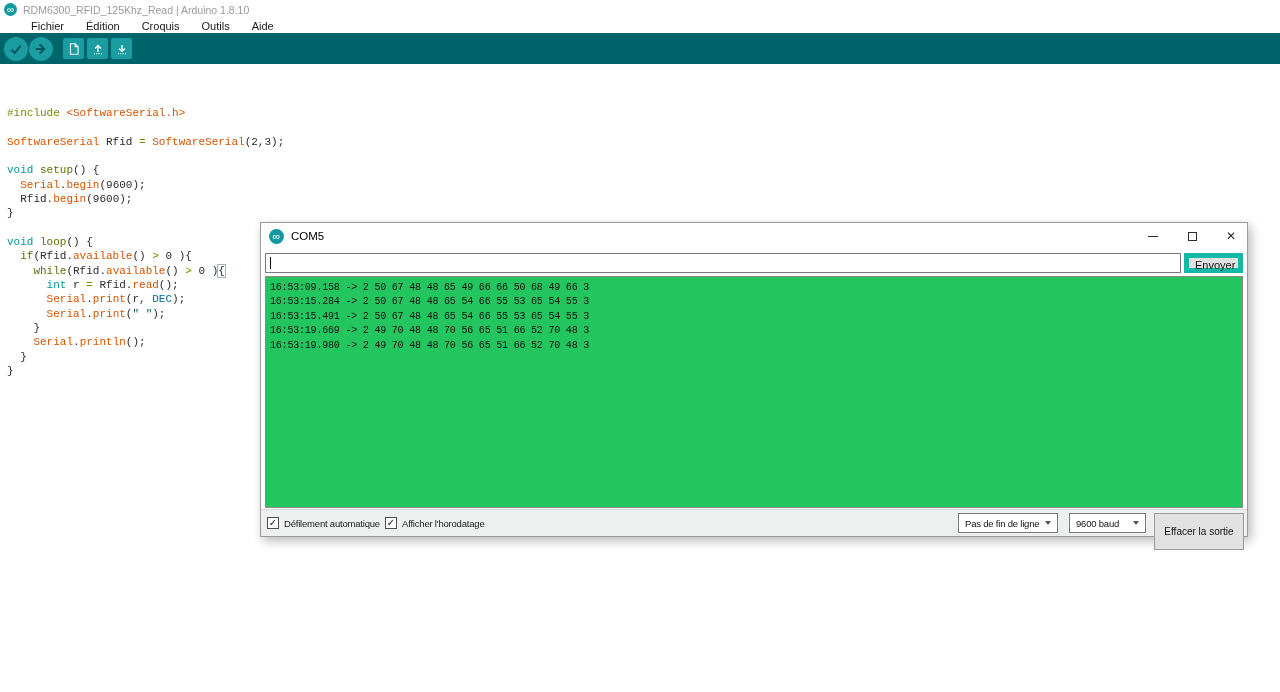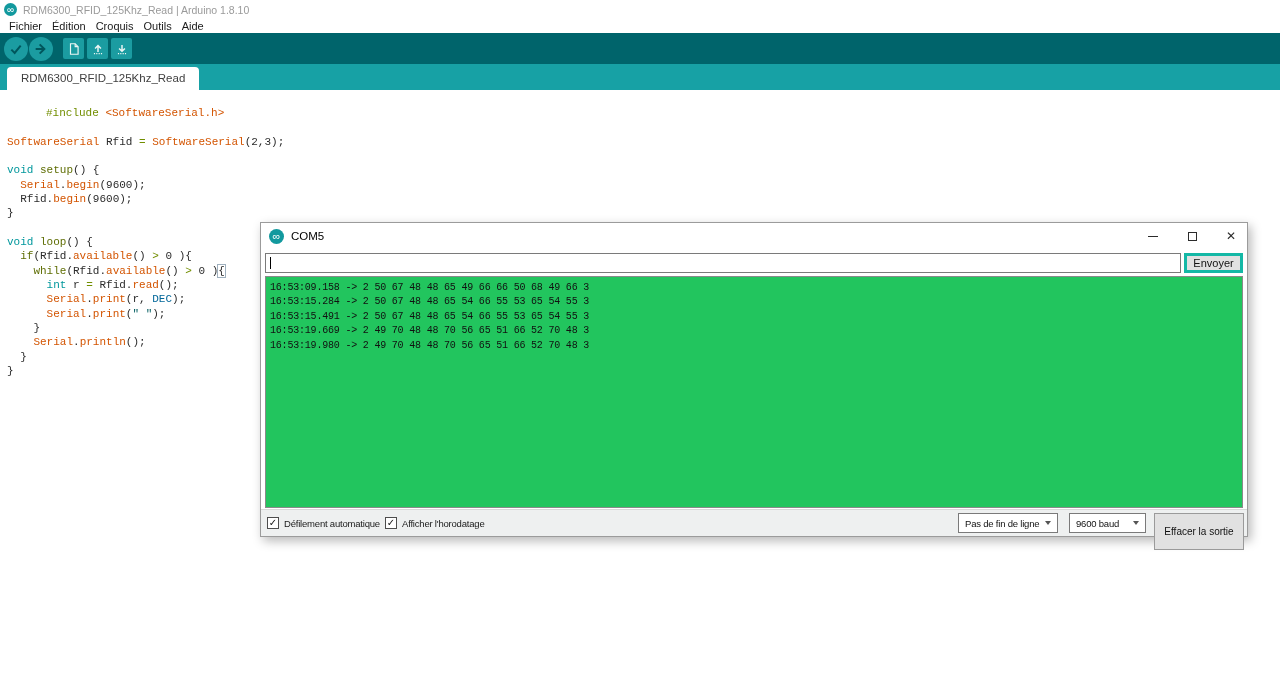--- a/index.html
+++ b/index.html
@@ -10,43 +10,43 @@
     -webkit-font-smoothing:antialiased;
   }
 
   
   .titlebar { position:absolute; top:0; left:0; right:0; height:19px;
     background:#ffffff; display:flex; align-items:center; padding-left:4px; gap:6px; }
   .app-icon { width:13px; height:13px; border-radius:50%; background:#12999E;
     color:#fff; font-size:10px; line-height:13px; text-align:center; flex:0 0 auto; }
   .win-title { color:#9a9a9a; font-size:10.5px;text-align:right; }
 
-  .menubar { position:absolute; top:19px; left:0; right:0; height:14px;
-    background:#ffffff; display:flex; align-items:center; padding-left:4px; }
+  .menubar { position:absolute; top:19px; left:12px; right:0; height:14px;
+    background:#ffffff; display:flex; align-items:center; padding-left:14px;gap:12px; }
   .menu-item { font-size:11px; color:#1a1a1a; padding:0 5px; cursor:default; }
 
   .toolbar { position:absolute; top:33px; left:0; right:0; height:31px;
     background:#00646B; display:flex; align-items:center; padding-left:4px; }
   .tbtn { display:flex; align-items:center; justify-content:center; cursor:pointer; }
   .tbtn-round { width:24px; height:24px; border-radius:50%; background:#1B9CA1; margin-right:1px; }
   .tbtn-square { width:21px; height:21px; border-radius:2px; background:#1B9CA1; margin-right:3px; }
   .gap { width:9px; }
 
   .tabstrip { position:absolute; top:64px; left:0; right:0; height:26px; background:#17A1A5; }
   .tab-active { position:absolute; left:7px; bottom:0; height:23px; background:#ffffff;
     border-radius:4px 4px 0 0; padding:0 14px; font-size:11.5px; color:#3f3f3f;
     line-height:23px; cursor:pointer; }
 
   
   .editor { position:absolute; top:90px; left:0; right:0; bottom:0; background:#ffffff;
     font-family:"Liberation Mono", monospace; font-size:11px; line-height:14.33px;
     padding:16px 0 0 7px; white-space:pre; }
   .code-line { min-height:14.33px; }
   .tok-pl  { color:#2b2b2b; }
-  .tok-pre { color:#728E00;margin-left:39px; }
+  .tok-pre { color:#728E00; }
   .tok-fn  { color:#D35400; }
   .tok-type{ color:#00979C; }
   .tok-kw  { color:#5E6D03;margin-top:16px; }
   .tok-lit { color:#006699; }
   .tok-str { color:#005C5F; }
   .tok-op  { color:#728E00; }
   .tok-hl  { color:#2b2b2b; box-shadow:0 0 0 1px #9FB0BE; }
 
   
   .sm { position:absolute; left:260px; top:222px; width:988px; height:315px;
@@ -63,21 +63,21 @@
   .min-glyph { width:10px; height:1px; background:#2b2b2b; }
   .max-glyph { width:9px; height:9px; border:1px solid #2b2b2b; background:transparent; }
   .close-glyph { font-size:12px; line-height:12px; color:#2b2b2b; }
 
   .sm-input-row { position:absolute; top:30px; left:4px; right:4px; height:20px;
     display:flex; gap:3px; }
   .input-wrap { position:relative; flex:1; }
   .sm-input { width:100%; height:20px; border:1px solid #7a7a7a; font-size:12px;
     padding:0 4px; font-family:"Liberation Sans", sans-serif; outline:none; }
   .caret { position:absolute; left:5px; top:4px; width:1px; height:12px; background:#000; }
-  .sm-send { width:59px; height:20px; background:#e1e1e1; border:3px solid #14b8a6;
+  .sm-send { width:59px; height:20px; background:#e1e1e1; border:5px solid #14b8a6;
     font-size:11px; font-family:"Liberation Sans", sans-serif; color:#111; cursor:pointer; }
 
   .sm-output { position:absolute; top:53px; left:4px; right:4px; height:232px;
     border:1px solid #8a8a8a; background:#22c55e; overflow:hidden;
     font-family:"Liberation Mono", monospace; font-size:10px; letter-spacing:-0.2px;
     line-height:14.4px; padding:4px 0 0 4px; white-space:pre; color:#111; }
   .out-line { min-height:14.4px; }
 
   .sm-bottom { position:absolute; left:0; right:0; bottom:0; height:27px;
     background:#eef0f0; border-top:1px solid #d9d9d9; }
@@ -140,23 +140,20 @@
       </svg>
     </div>
     <div class="tbtn tbtn-square">
       <svg width="14" height="14" viewBox="0 0 24 24">
         <path d="M12 5 V16 M7 11 L12 16 L17 11" fill="none" stroke="#EDF6F4" stroke-width="2.5"></path>
         <path d="M5 20 H19" fill="none" stroke="#EDF6F4" stroke-width="2" stroke-dasharray="2,2"></path>
       </svg>
     </div>
   </div>
 
-  <div class="tabstrip">
-    <div class="tab-active">RDM6300_RFID_125Khz_Read</div>
-  </div>
 
   <div class="editor"><div class="code-line"><span class="tok-pre">#include </span><span class="tok-fn">&lt;SoftwareSerial.h&gt;</span></div><div class="code-line">&nbsp;</div><div class="code-line"><span class="tok-fn">SoftwareSerial</span><span class="tok-pl"> Rfid </span><span class="tok-op">=</span><span class="tok-pl"> </span><span class="tok-fn">SoftwareSerial</span><span class="tok-pl">(2,3);</span></div><div class="code-line">&nbsp;</div><div class="code-line"><span class="tok-type">void</span><span class="tok-pl"> </span><span class="tok-kw">setup</span><span class="tok-pl">() {</span></div><div class="code-line"><span class="tok-pl">  </span><span class="tok-fn">Serial</span><span class="tok-pl">.</span><span class="tok-fn">begin</span><span class="tok-pl">(9600);</span></div><div class="code-line"><span class="tok-pl">  Rfid.</span><span class="tok-fn">begin</span><span class="tok-pl">(9600);</span></div><div class="code-line"><span class="tok-pl">}</span></div><div class="code-line">&nbsp;</div><div class="code-line"><span class="tok-type">void</span><span class="tok-pl"> </span><span class="tok-kw">loop</span><span class="tok-pl">() {</span></div><div class="code-line"><span class="tok-pl">  </span><span class="tok-kw">if</span><span class="tok-pl">(Rfid.</span><span class="tok-fn">available</span><span class="tok-pl">() </span><span class="tok-op">&gt;</span><span class="tok-pl"> 0 ){</span></div><div class="code-line"><span class="tok-pl">    </span><span class="tok-kw">while</span><span class="tok-pl">(Rfid.</span><span class="tok-fn">available</span><span class="tok-pl">() </span><span class="tok-op">&gt;</span><span class="tok-pl"> 0 )</span><span class="tok-hl">{</span></div><div class="code-line"><span class="tok-pl">      </span><span class="tok-type">int</span><span class="tok-pl"> r </span><span class="tok-op">=</span><span class="tok-pl"> Rfid.</span><span class="tok-fn">read</span><span class="tok-pl">();</span></div><div class="code-line"><span class="tok-pl">      </span><span class="tok-fn">Serial</span><span class="tok-pl">.</span><span class="tok-fn">print</span><span class="tok-pl">(r, </span><span class="tok-lit">DEC</span><span class="tok-pl">);</span></div><div class="code-line"><span class="tok-pl">      </span><span class="tok-fn">Serial</span><span class="tok-pl">.</span><span class="tok-fn">print</span><span class="tok-pl">(</span><span class="tok-str">" "</span><span class="tok-pl">);</span></div><div class="code-line"><span class="tok-pl">    }</span></div><div class="code-line"><span class="tok-pl">    </span><span class="tok-fn">Serial</span><span class="tok-pl">.</span><span class="tok-fn">println</span><span class="tok-pl">();</span></div><div class="code-line"><span class="tok-pl">  }</span></div><div class="code-line"><span class="tok-pl">}</span></div></div>
 
   <div class="sm">
     <div class="sm-titlebar">
       <span class="sm-app-icon">∞</span>
       <span class="sm-title">COM5</span>
       <div class="win-controls">
         <span class="wc">
             <span class="min-glyph"></span>

